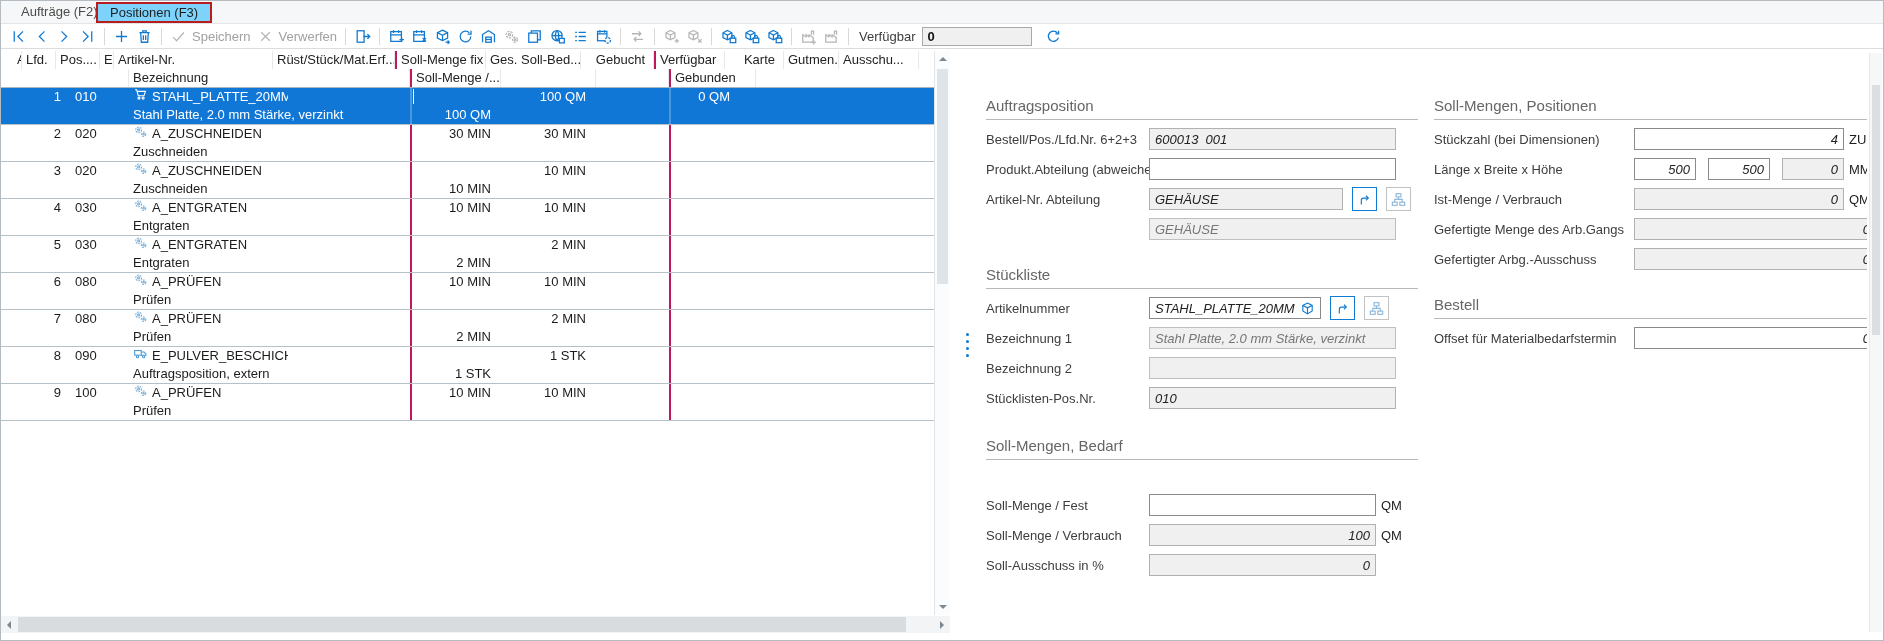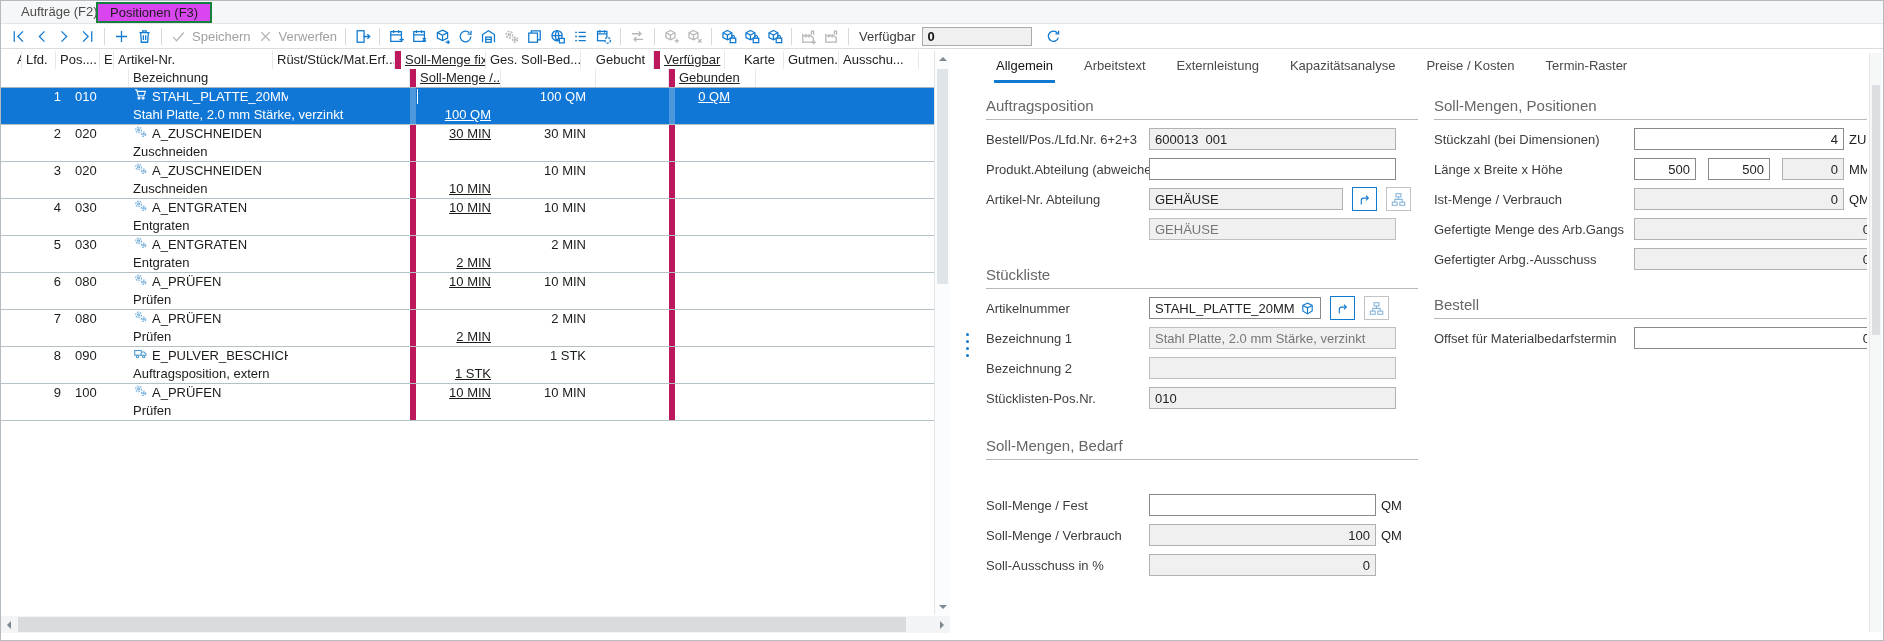--- a/index.html
+++ b/index.html
@@ -3,21 +3,21 @@
 <meta charset="utf-8">
 <style>
   html,body{margin:0;padding:0;background:#e8e8e8;}
   body{width:1884px;height:641px;font-family:"Liberation Sans",sans-serif;}
   *{box-sizing:border-box;}
   .window{position:relative;width:1884px;height:641px;background:#fff;border:1px solid #b5bcc1;overflow:hidden;}
 
   
   .tabstrip{position:absolute;top:0;left:0;right:0;height:23px;background:#f6f7f8;border-bottom:1px solid #e3e5e7;}
   .doc-tab{position:absolute;top:1px;height:21px;line-height:19px;font-size:13px;color:#4b4b4b;padding:0 12px;cursor:default;}
-  .doc-tab.act{background:#d946ef;border:2px solid #15803d;color:#1d1d1d;line-height:17px;}
+  .doc-tab.act{background:#7dd3fc;border:2px solid #b91c1c;color:#1d1d1d;line-height:17px;}
 
   
   .toolbar{position:absolute;top:23px;left:0;right:0;height:25px;background:#fff;border-bottom:1px solid #dcdcdc;display:flex;align-items:center;padding-left:6px;}
   .tb-btn{display:flex;align-items:center;margin:0 3px;color:#1079d0;}
   .tb-btn.dis{color:#b6b6b6;}
   .tb-sep{width:1px;height:17px;background:#d9d9d9;margin:0 5px;flex:none;}
   .tb-label{font-size:13px;color:#a0a0a0;margin-left:5px;}
   .ver-label{font-size:13px;color:#3c3c3c;margin:0 7px 0 5px;}
   .ver-input{width:110px;height:19px;background:#f0f0f0;border:1px solid #a9a9a9;font-size:13px;font-weight:700;color:#111;padding:0 4px;display:flex;align-items:center;margin-right:10px;}
   svg.ic{width:17px;height:17px;stroke:currentColor;fill:none;stroke-width:1.2;flex:none;}
@@ -30,21 +30,21 @@
   .hrow{display:flex;height:18px;}
   .hcell{font-size:13px;color:#222;padding:0 4px;border-right:1px solid #e6e9eb;overflow:hidden;white-space:nowrap;line-height:18px;flex:none;}
   .hcell.r{text-align:right;padding-right:8px;}
   .ghead{border-bottom:1px solid #a9b6be;}
   .record{border-bottom:1px solid #b6c0c7;background:#fff;}
   .record.sel{background:#1177d7;color:#fff;}
   .grow{display:flex;height:18px;line-height:18px;font-size:13px;color:#1b1b1b;}
   .record.sel .grow{color:#fff;}
   .gcell{padding:0 4px;white-space:nowrap;overflow:hidden;flex:none;position:relative;}
   .gcell.num{text-align:right;padding-right:10px;}
-  .bl{border-left:6px solid #be185d;text-decoration:underline;}
+  .bl{border-left:2px solid #be185d;}
   .record.sel .bl{border-left-color:#4d97dd;}
   .artcell{display:flex;align-items:center;gap:4px;}
   .artcell svg{width:15px;height:15px;stroke-width:1.15;}
   .caret{position:absolute;left:1px;top:1px;width:1px;height:15px;background:#fff;}
 
   .vscroll{position:absolute;top:2px;right:0;width:16px;bottom:25px;background:#fbfcfd;border-left:1px solid #e2e6e9;}
   .vthumb{position:absolute;top:18px;left:2px;right:2px;height:215px;background:#dfe4e8;}
   .sarr{position:absolute;left:0;width:16px;height:16px;display:flex;align-items:center;justify-content:center;}
   .tri{width:0;height:0;border:4px solid transparent;}
   .tri.up{border-bottom-color:#7d8890;margin-top:-4px;}
@@ -65,21 +65,21 @@
   .dtabs{position:absolute;top:4px;left:8px;height:30px;display:flex;}
   .dtab{font-size:13px;color:#4a4a4a;margin-right:27px;padding:5px 2px 9px;position:relative;white-space:nowrap;cursor:default;}
   .dtab.act{color:#141414;}
   .dtab.act::after{content:"";position:absolute;left:0;right:0;bottom:0;height:3px;background:#1079d0;}
   .dcols{position:absolute;top:34px;left:0;right:16px;bottom:0;overflow:hidden;}
   .dcol{position:absolute;top:0;}
   .dsec-title{font-size:15px;color:#666;padding-bottom:5px;border-bottom:1px solid #b8b8b8;}
   .frow{display:flex;align-items:center;margin-top:8px;height:22px;}
   .flabel{font-size:13px;color:#3d3d3d;flex:none;width:163px;overflow:hidden;white-space:nowrap;}
   .dcol.right .flabel{width:200px;}
-  .fbox{height:22px;border:1px solid #b1b1b1;background:#f0f0f0;font-size:13px;color:#222;display:flex;align-items:center;padding:0 5px;white-space:pre;flex:none;overflow:hidden;}
+  .fbox{height:22px;border:1px solid #b1b1b1;background:#f0f0f0;font-size:13px;color:#222;display:flex;align-items:center;padding:0 5px;white-space:pre;flex:none;overflow:hidden;font-style:italic;}
   .fbox.edit{background:#fff;border-color:#8a8a8a;}
   .fbox.echo{color:#767676;border-color:#bfbfbf;}
   .fbox.ar{justify-content:flex-end;}
   .fbox .val{flex:1;overflow:hidden;}
   .fbox.ar .val{text-align:right;}
   .fbox svg{width:15px;height:15px;color:#1079d0;flex:none;margin-left:4px;}
   .fsuffix{font-size:13px;color:#1e1e1e;margin-left:5px;flex:none;}
   .fbtn{width:25px;height:24px;border:1px solid #c2c2c2;background:#fff;margin-left:9px;display:flex;align-items:center;justify-content:center;color:#8cb8dc;flex:none;}
   .fbtn.primary{border-color:#1079d0;color:#1079d0;}
   .fbtn svg{width:15px;height:15px;}
@@ -641,28 +641,20 @@
   <div class="splitter">
     <div class="dots">
         <i></i>
         <i></i>
         <i></i>
         <i></i>
       </div>
   </div>
 
   <div class="detail-pane">
-    <div class="dtabs" id="dtabs">
-        <div class="dtab act">Allgemein</div>
-        <div class="dtab">Arbeitstext</div>
-        <div class="dtab">Externleistung</div>
-        <div class="dtab">Kapazitätsanalyse</div>
-        <div class="dtab">Preise / Kosten</div>
-        <div class="dtab">Termin-Raster</div>
-      </div>
     <div class="dcols">
       <div class="dcol" id="dcolLeft" style="left:0;width:432px">
           <div class="dsec-title" style="margin-top: 14px;">Auftragsposition</div>
           <div class="frow">
             <span class="flabel">Bestell/Pos./Lfd.Nr. 6+2+3</span>
             <div class="fbox" style="width: 247px;"><span class="val">600013  001</span></div>
           </div>
           <div class="frow">
             <span class="flabel">Produkt.Abteilung (abweichend)</span>
             <div class="fbox edit" style="width: 247px;"><span class="val"></span></div>

